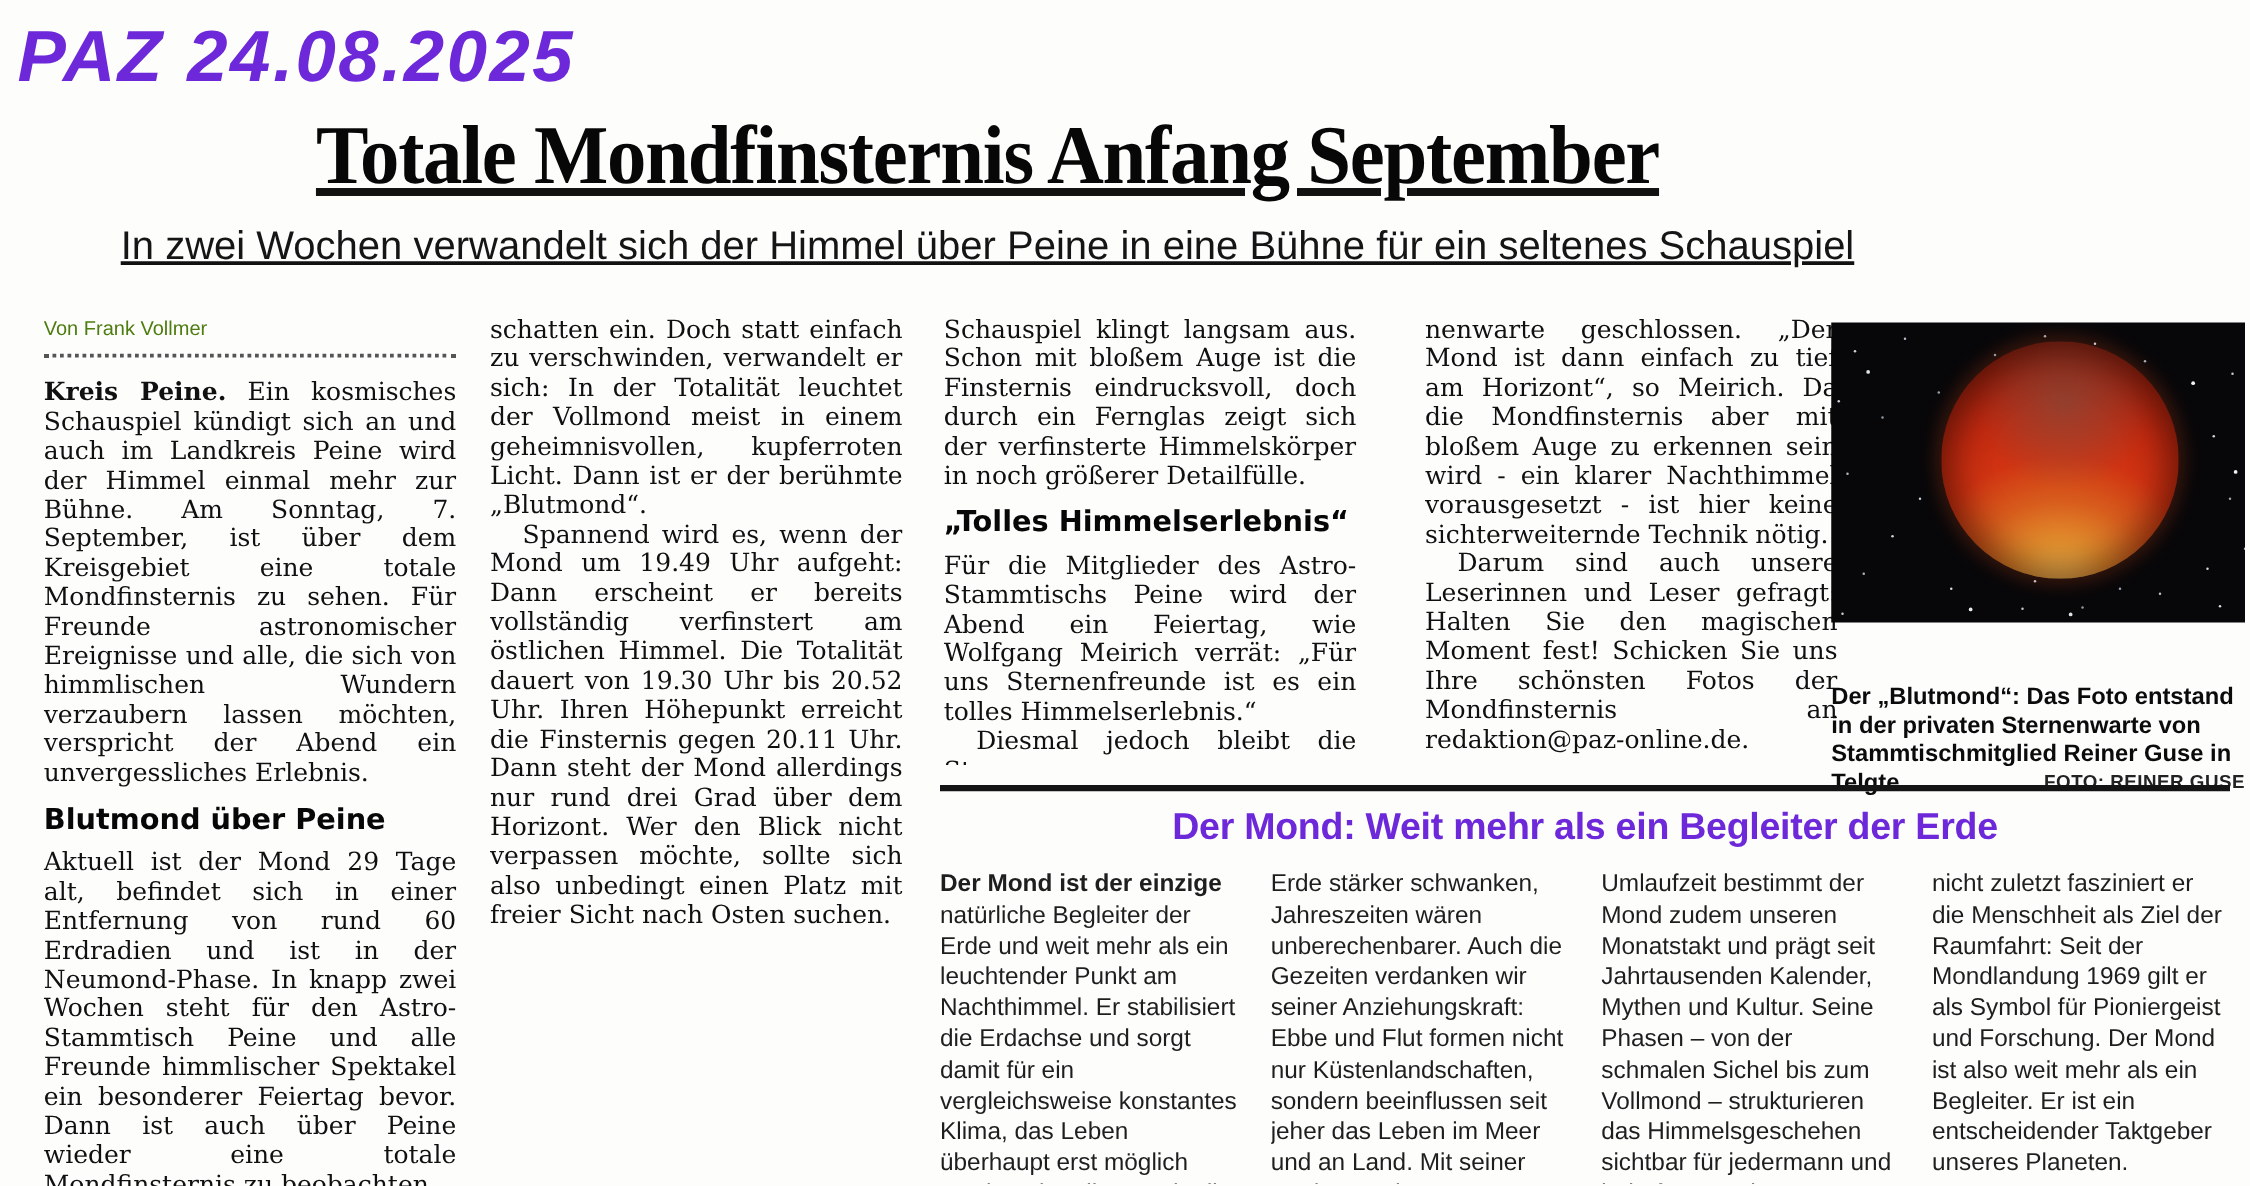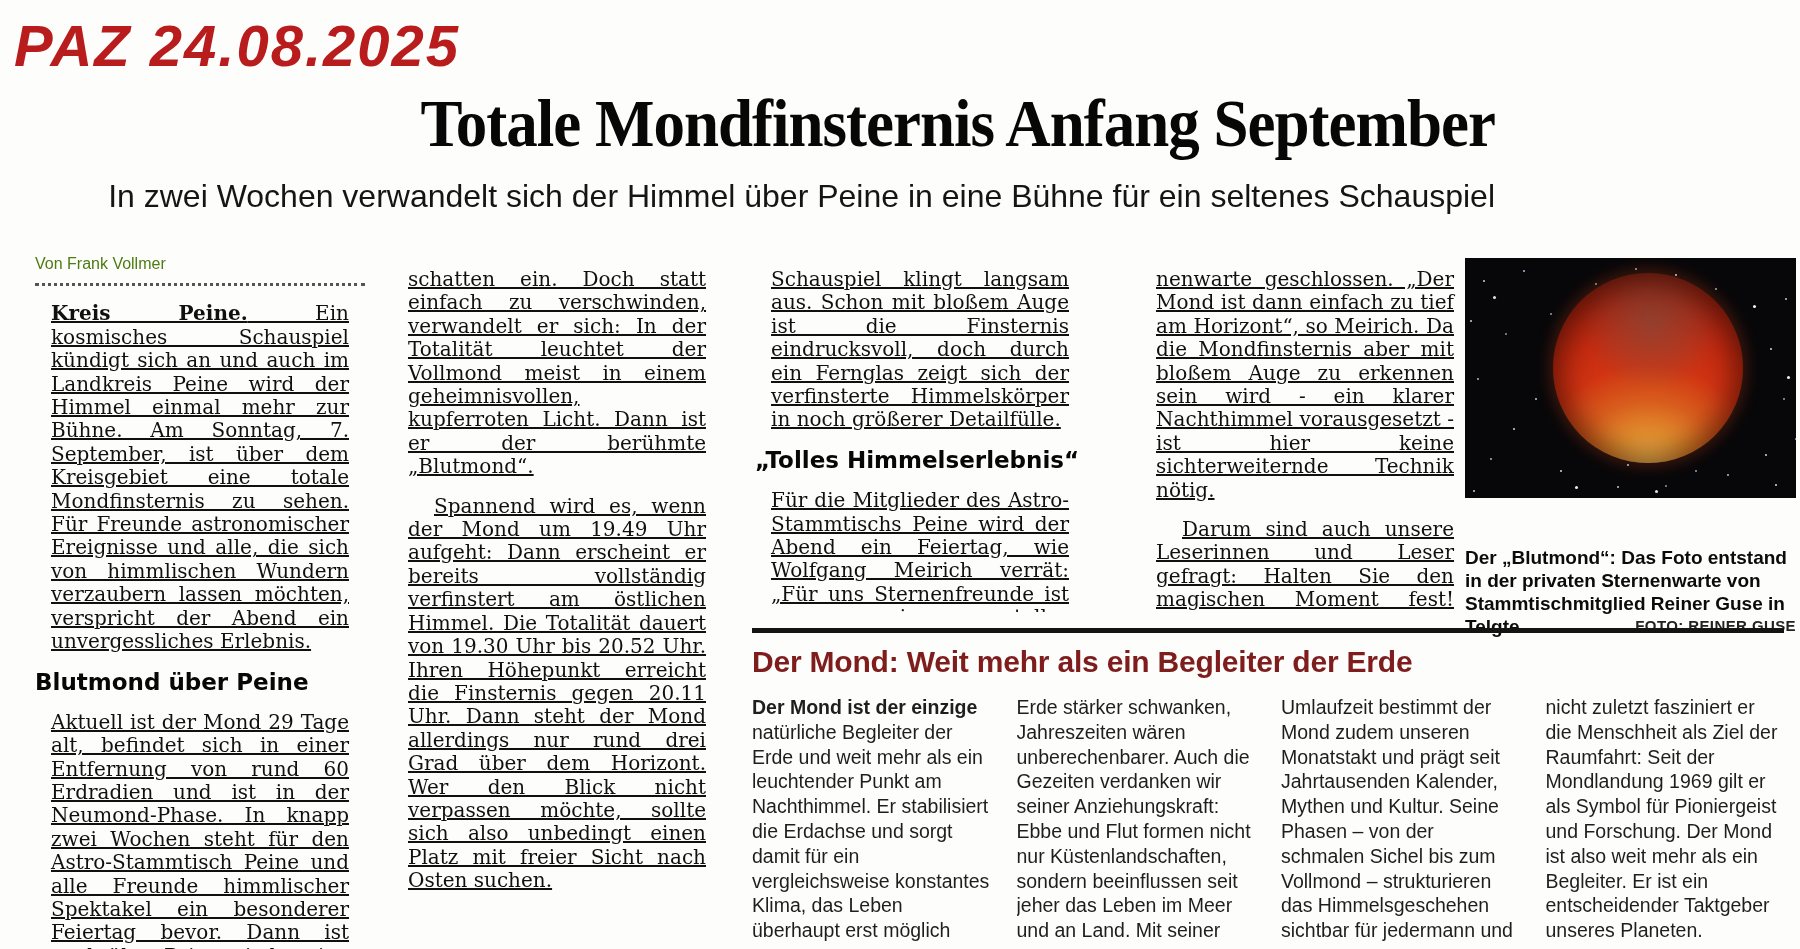--- a/index.html
+++ b/index.html
@@ -7,40 +7,40 @@
   .page {
     position:relative; width:1800px; height:949px;
     background:#fdfdfc; overflow:hidden;
     font-family:"DejaVu Serif", serif; color:#111;
   }
   .annotation {
     position:absolute; left:14px; top:12px;
     font-family:"Liberation Sans", sans-serif;
     font-style:italic; font-weight:600;
     font-size:58px; letter-spacing:2px;
-    color:#b91c1c; white-space:nowrap;
+    color:#6d28d9; white-space:nowrap;
   }
-  .head-block { position:absolute; left:85px; top:90px; width:1410px; text-align:right; }
+  .head-block { position:absolute; left:85px; top:90px; width:1410px; text-align:center;text-decoration:underline; }
   .headline {
     font-family:"Liberation Serif", serif;
     font-weight:700; font-size:63px; line-height:1.04;
     color:#070707; letter-spacing:-1px;
     transform:scaleY(1.06); transform-origin:center top;
   }
   .subhead {
     margin-top:22px;
     font-family:"Liberation Sans", sans-serif;
     font-size:32px; color:#151515;
   }
   .col {
     position:absolute; top:252px; width:330px;
     font-size:20px; line-height:23.4px; text-align:justify;
     color:#101010;
   }
-  .col p { margin:16px;text-decoration:underline; }
+  .col p { margin:0; }
   .col p.ind { text-indent:1.3em; }
   .col1 { left:35px;  height:697px; overflow:hidden; }
   .col2 { left:392px; height:697px; overflow:hidden; }
   .col3 { left:755px; height:360px; overflow:hidden; }
   .col4 { left:1140px; height:360px; overflow:hidden; }
   .byline-wrap {
     font-family:"Liberation Sans", sans-serif;
     font-size:16px; color:#4d7c0f; text-align:left;
     padding-bottom:8px; border-bottom:3px dotted #555;
     margin-bottom:16px;
@@ -92,22 +92,23 @@
     position:absolute; right:2px; bottom:1px;
     font-weight:bold; font-size:15px; letter-spacing:0.4px; color:#222;
   }
 
   
   .art2 { position:absolute; left:752px; top:628px; width:1032px; }
   .art2-rule { width:100%; height:5px; background:#141414; }
   .art2-headline {
     margin-top:12px;
     font-family:"Liberation Sans", sans-serif;
-    font-weight:bold; font-size:30px; color:#7f1d1d;
+    font-weight:bold; font-size:30px; color:#6d28d9;
     letter-spacing:-0.2px;
+    text-align:center;
   }
   .a2cols {
     margin-top:16px;
     display:grid; grid-template-columns:repeat(4, 1fr); gap:26px;
   }
   .a2col {
     font-family:"Liberation Sans", sans-serif;
     font-size:19.5px; line-height:24.8px; color:#1e1e1e;
     text-align:left; height:252px; overflow:hidden;
   }

